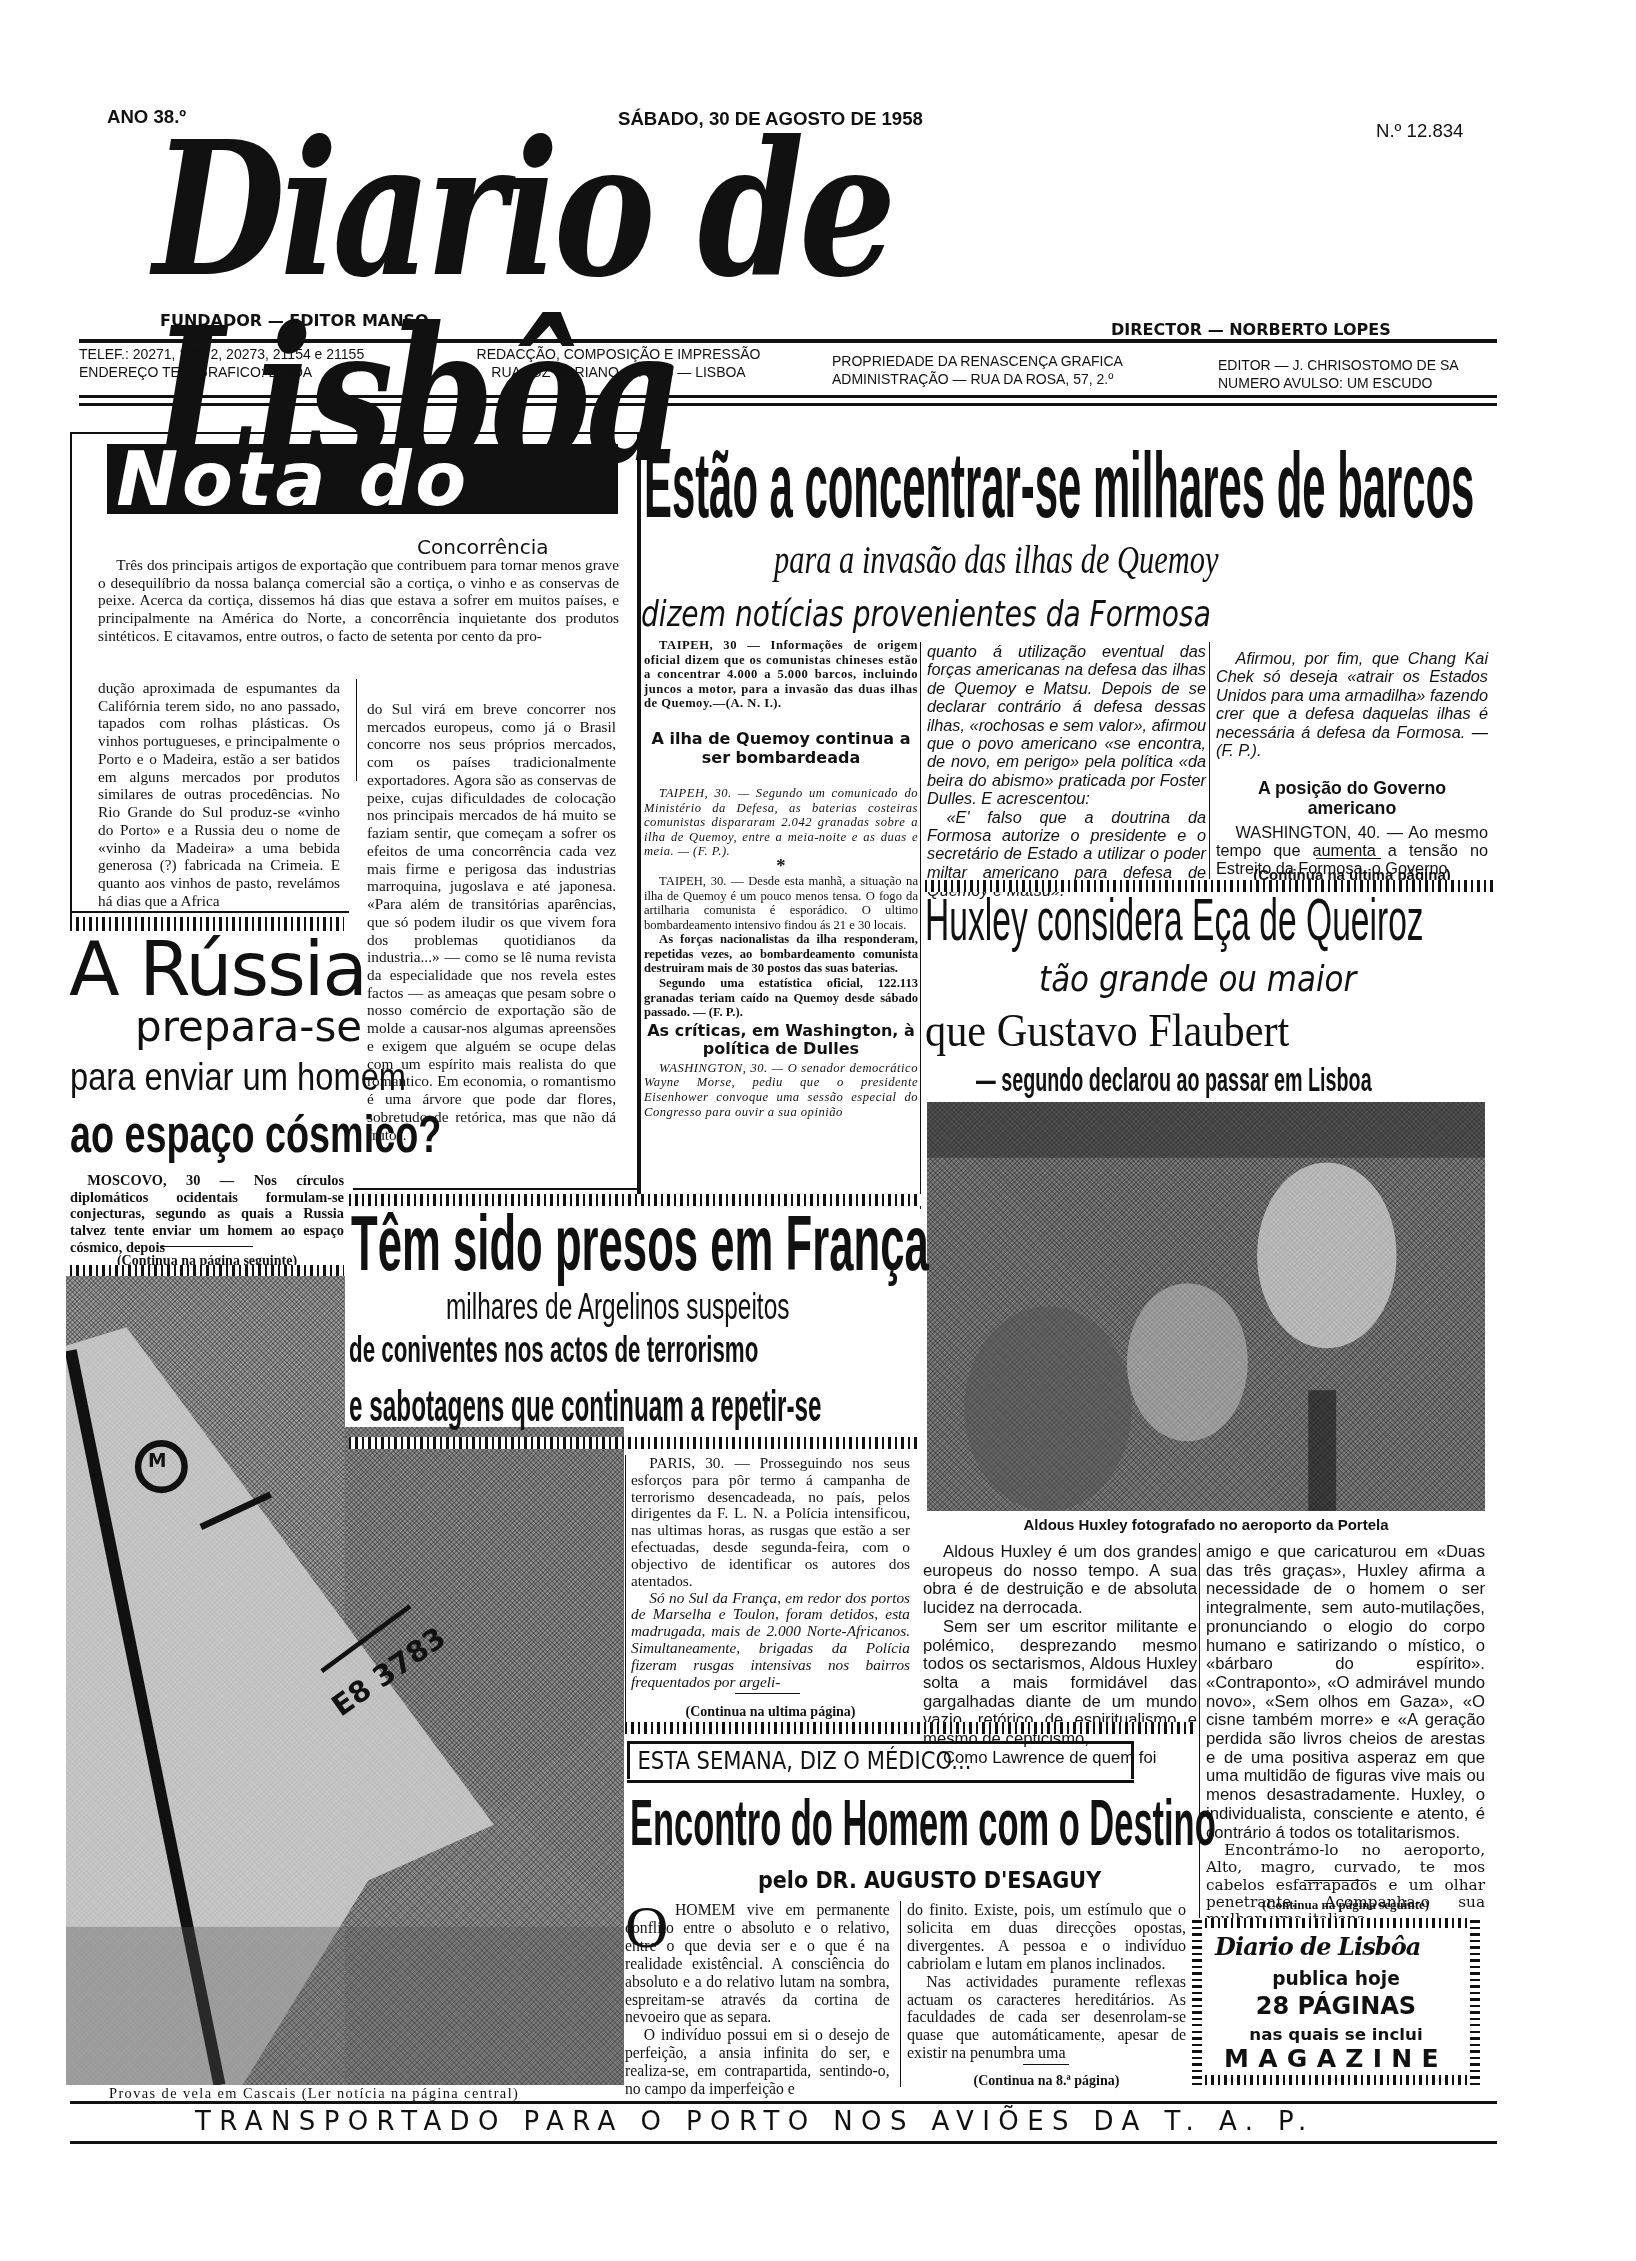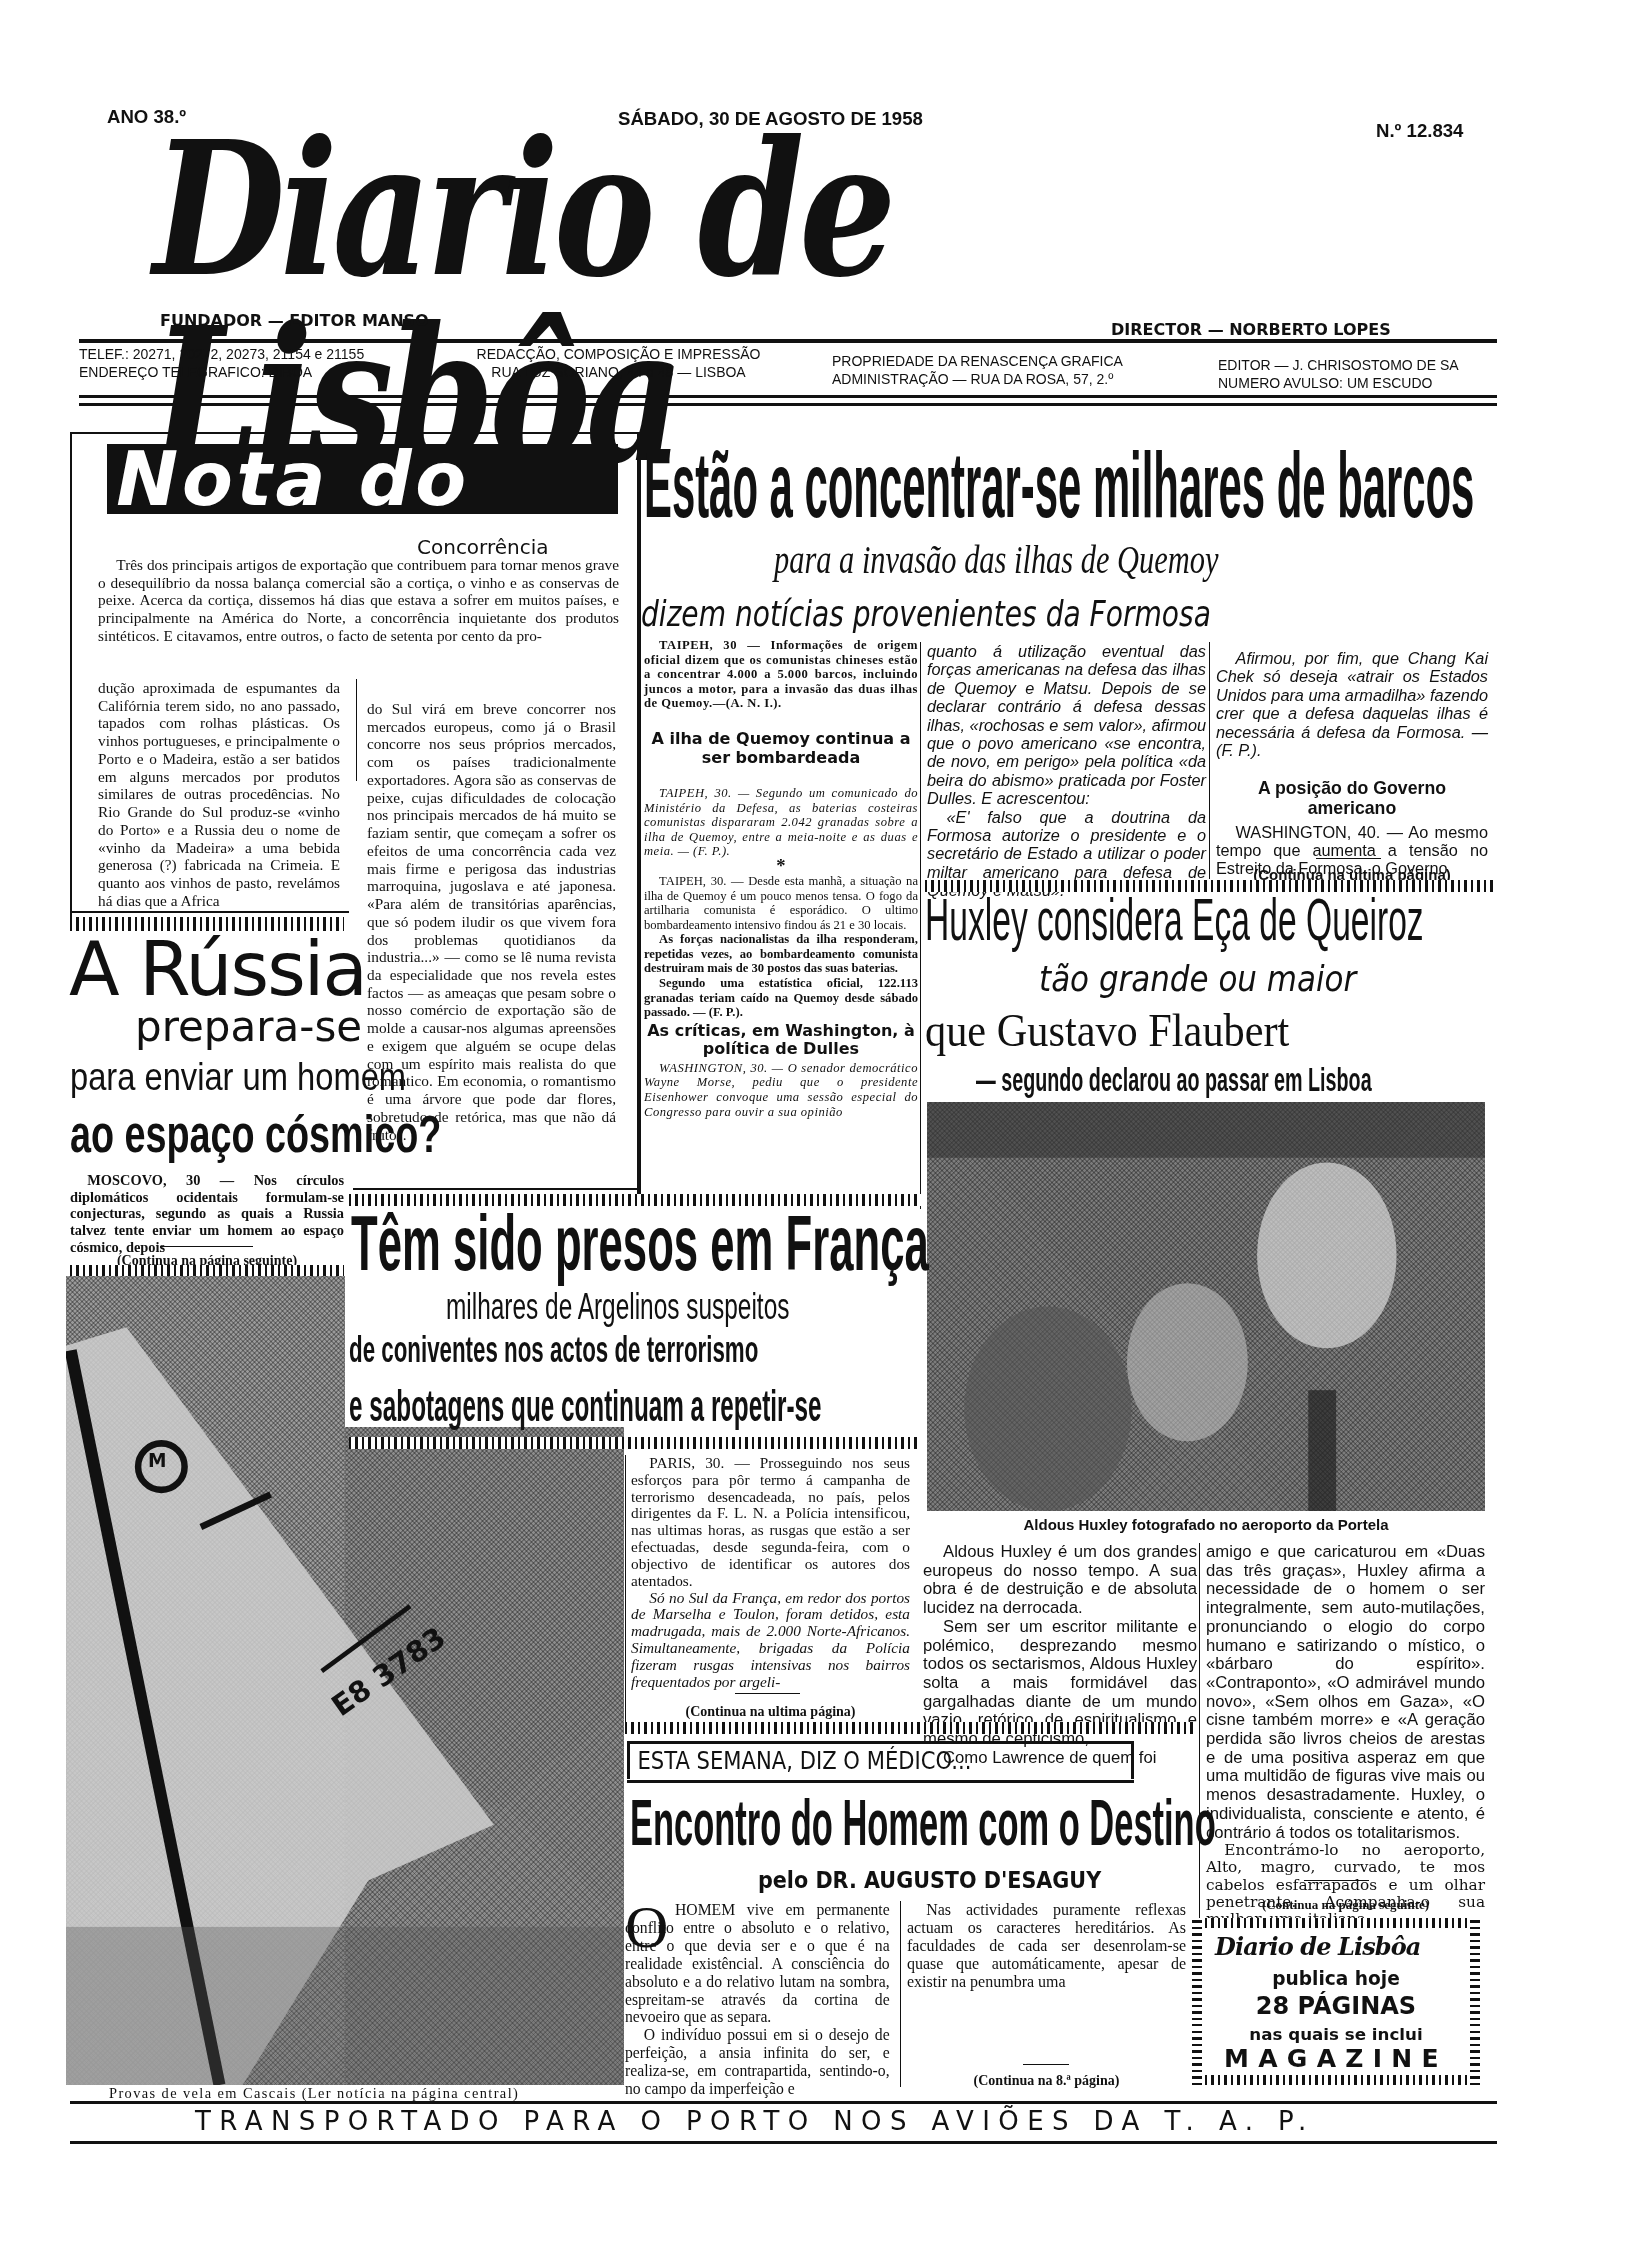--- a/index.html
+++ b/index.html
@@ -17,21 +17,21 @@
   .center{text-align:center}
   .photo{background:
       repeating-linear-gradient(45deg,rgba(0,0,0,.25) 0 1.4px,transparent 1.4px 3.3px),
       repeating-linear-gradient(-45deg,rgba(0,0,0,.25) 0 1.4px,transparent 1.4px 3.3px);}
 </style>
 </head>
 <body>
 
 <div class="abs cond" style="left:107px;top:106px;font-size:18.6px;font-weight:bold">ANO 38.º</div>
 <div class="abs cond" style="left:618px;top:108px;font-size:18.6px;font-weight:bold">SÁBADO, 30 DE AGOSTO DE 1958</div>
-<div class="abs cond" style="left:1376px;top:120px;font-size:18.6px;font-weight:bold">N.º 12.834</div>
+<div class="abs cond" style="left:1376px;top:120px;font-size:18.6px;font-weight:normal">N.º 12.834</div>
 <div class="abs" style="left:153px;top:116px;width:1302px;font-family:'DejaVu Serif',serif;font-size:186px;font-weight:bold;letter-spacing:-6.5px;line-height:1;transform:scaleX(0.82);transform-origin:left top;font-style:italic">Diario de Lisbôa</div>
 <div class="abs sans" style="left:160px;top:311px;font-size:16px;font-weight:bold">FUNDADOR — EDITOR MANSO</div>
 <div class="abs sans" style="left:1111px;top:320px;font-size:16px;font-weight:bold">DIRECTOR — NORBERTO LOPES</div>
 <div class="abs rule" style="left:79px;top:339px;width:1418px;height:3.7px"></div>
 
 <div class="abs cond" style="left:79px;top:346px;font-size:14px;line-height:1.25">
   <div>TELEF.: 20271, 20272, 20273, 21154 e 21155</div>
   <div>ENDEREÇO TELEGRAFICO: DIBOA</div>
 </div>
 <div class="abs cond center" style="left:456px;top:346px;width:325px;font-size:14px;line-height:1.25">
@@ -176,20 +176,21 @@
 <div class="abs rule" style="left:627px;top:1780px;width:507px;height:2.8px"></div>
 <div class="abs cond" style="left:630px;top:1790px;font-size:65px;font-weight:bold;line-height:1;white-space:nowrap;transform:scaleX(0.53);transform-origin:left top">Encontro do Homem com o Destino</div>
 <div class="abs sans" style="left:758px;top:1867px;font-size:23px;font-weight:bold;white-space:nowrap;transform:scaleX(0.9);transform-origin:left">pelo DR. AUGUSTO D'ESAGUY</div>
 <div class="abs serif" style="left:625px;top:1897px;font-size:60px;line-height:1">O</div>
 <div class="abs col serif" style="left:625px;top:1901px;width:270px;font-size:16px;line-height:1.12;transform:scaleX(0.98);transform-origin:left">
   <p style="text-indent:51px">HOMEM vive em permanente conflito entre o absoluto e o relativo, entre o que devia ser e o que é na realidade existêncial. A consciência do absoluto e a do relativo lutam na sombra, espreitam-se através da cortina de nevoeiro que as separa.</p>
   <p class="ind">O indivíduo possui em si o desejo de perfeição, a ansia infinita do ser, e realiza-se, em contrapartida, sentindo-o, no campo da imperfeição e</p>
 </div>
 <div class="abs rule" style="left:900px;top:1901px;width:1.4px;height:186px"></div>
 <div class="abs col serif" style="left:907px;top:1901px;width:279px;font-size:16px;line-height:1.12">
+  <p>do finito. Existe, pois, um estímulo que o solicita em duas direcções opostas, divergentes. A pessoa e o indivíduo cabriolam e lutam em planos inclinados.</p>
   <p class="ind">Nas actividades puramente reflexas actuam os caracteres hereditários. As faculdades de cada ser desenrolam-se quase que automáticamente, apesar de existir na penumbra uma</p>
 </div>
 <div class="abs rule" style="left:1023px;top:2064px;width:46px;height:1.4px"></div>
 <div class="abs serif center" style="left:907px;top:2073px;width:279px;font-size:14px;font-weight:bold">(Continua na 8.ª página)</div>
 
 <div class="abs" style="left:1192px;top:1918px;width:288px;height:167px">
   <div class="abs hatch" style="left:0;top:0;width:288px;height:10.2px"></div>
   <div class="abs hatch" style="left:0;bottom:0;width:288px;height:10.2px"></div>
   <div class="abs vhatch" style="left:0;top:0;height:167px;width:10.2px"></div>
   <div class="abs vhatch" style="right:0;top:0;height:167px;width:10.2px"></div>

